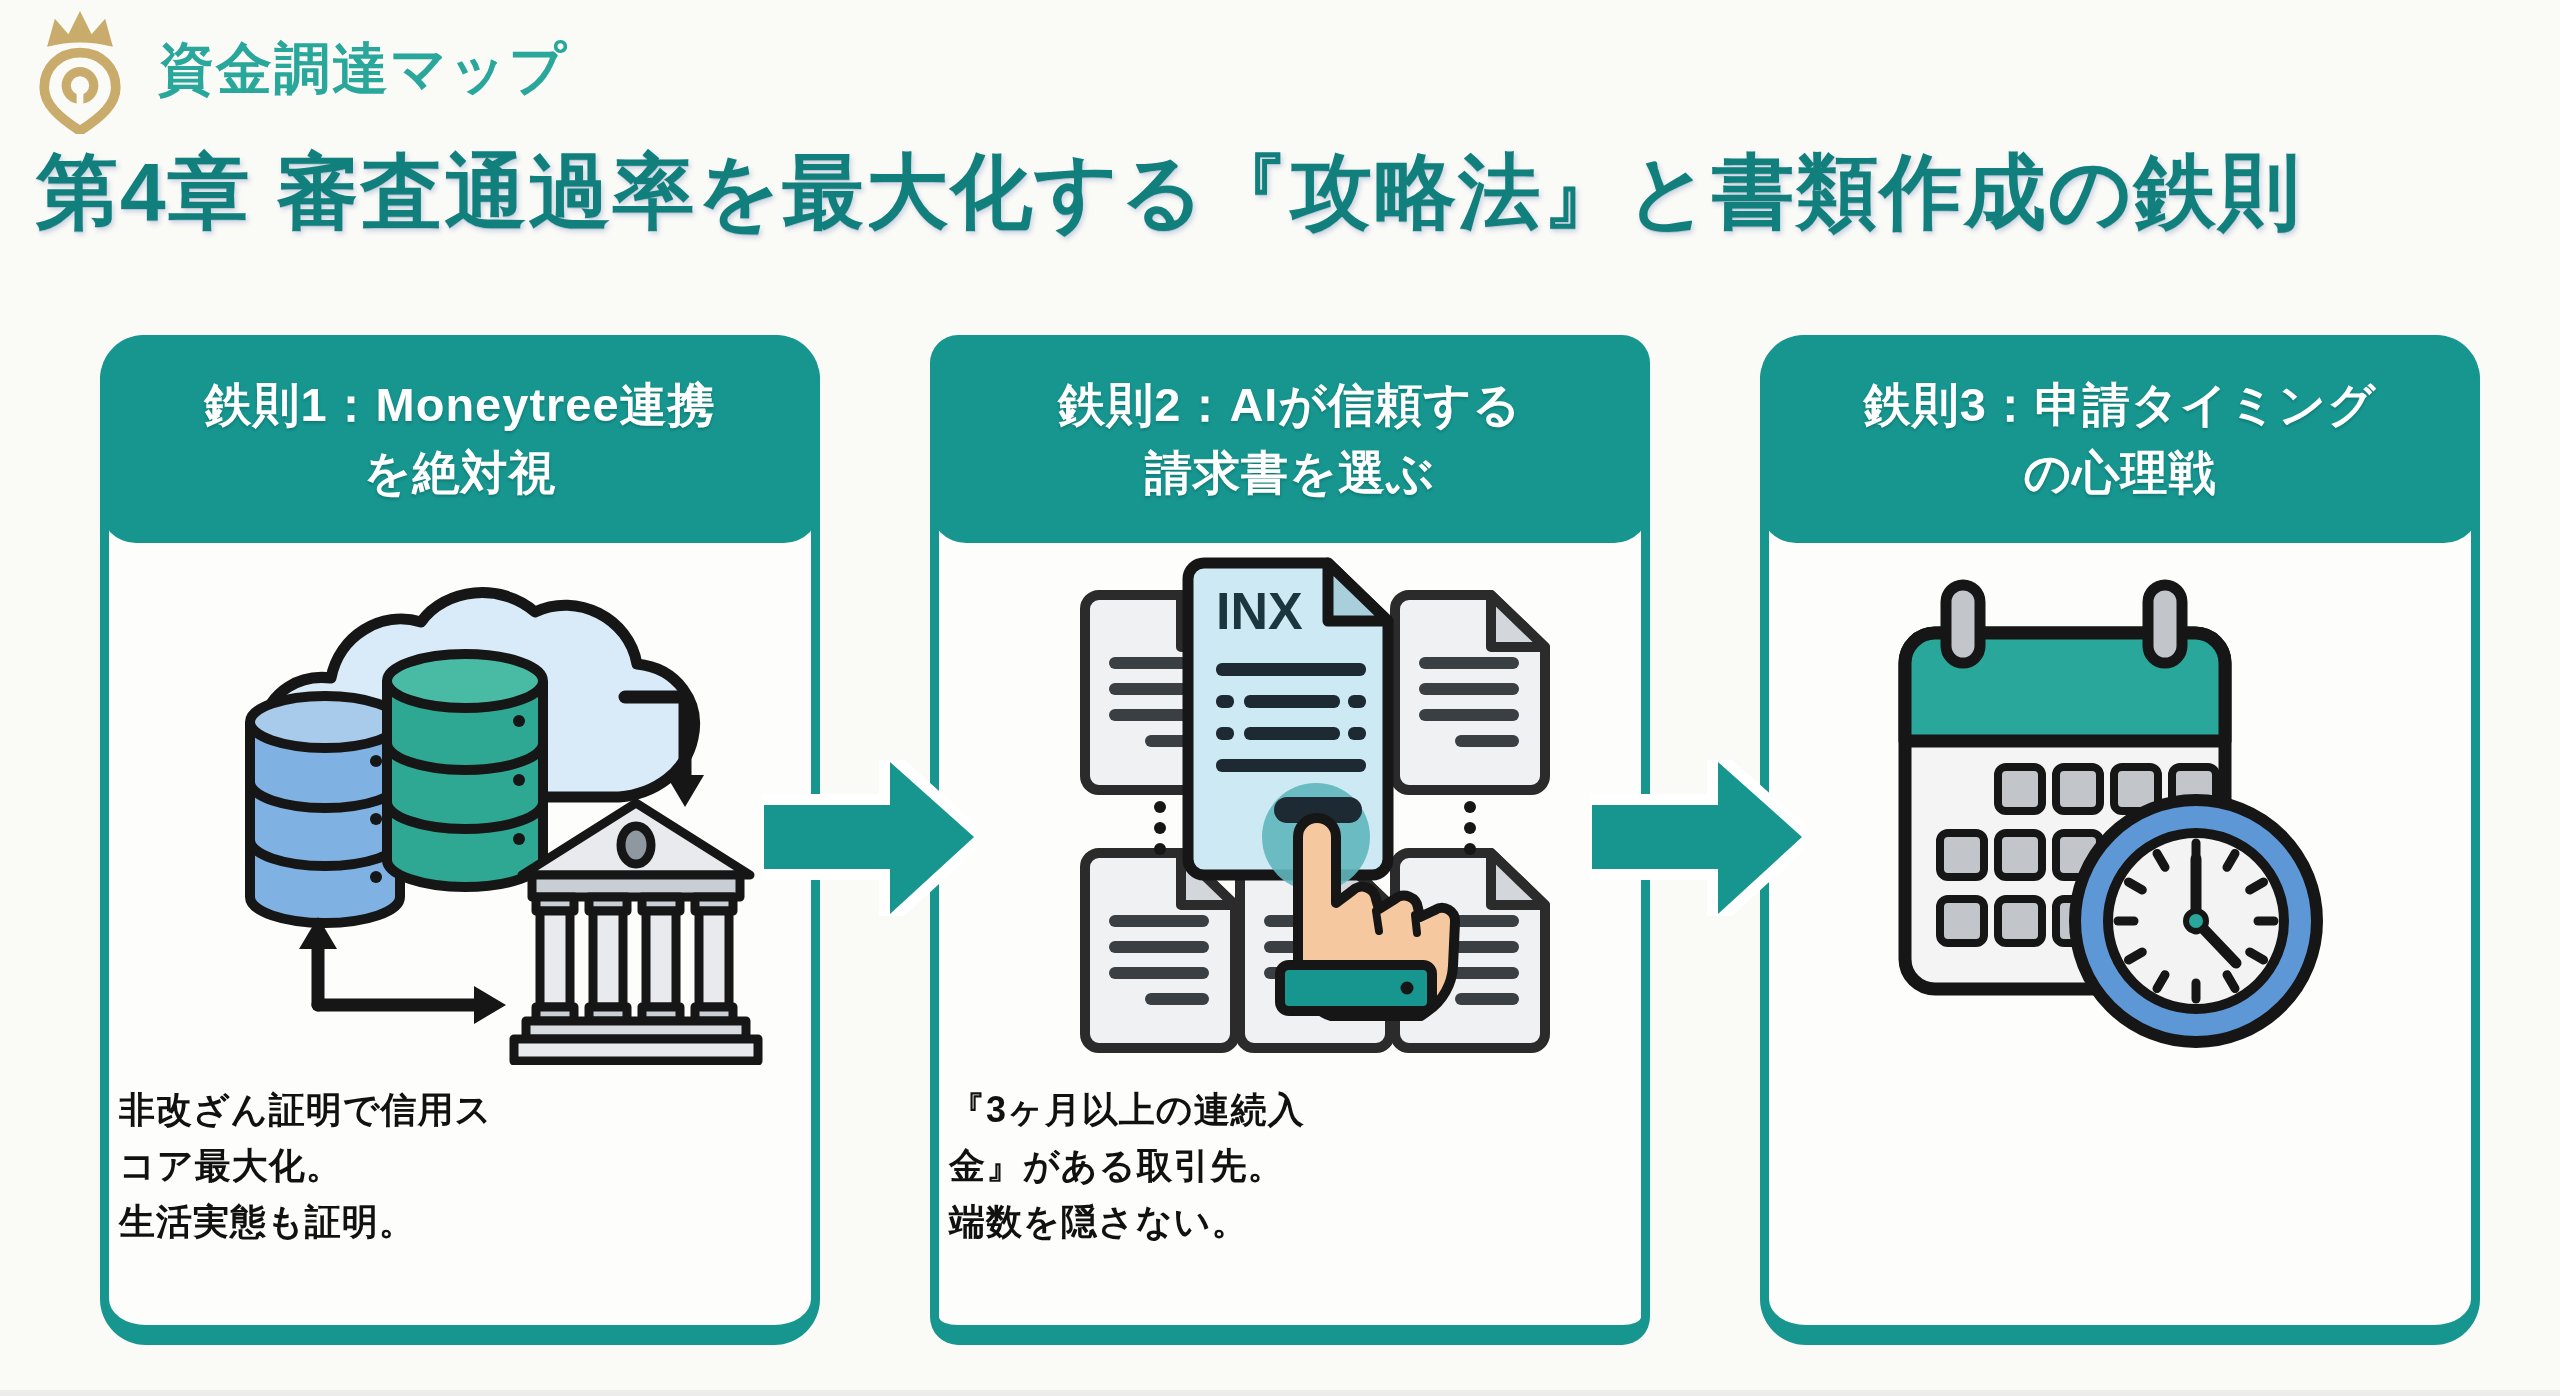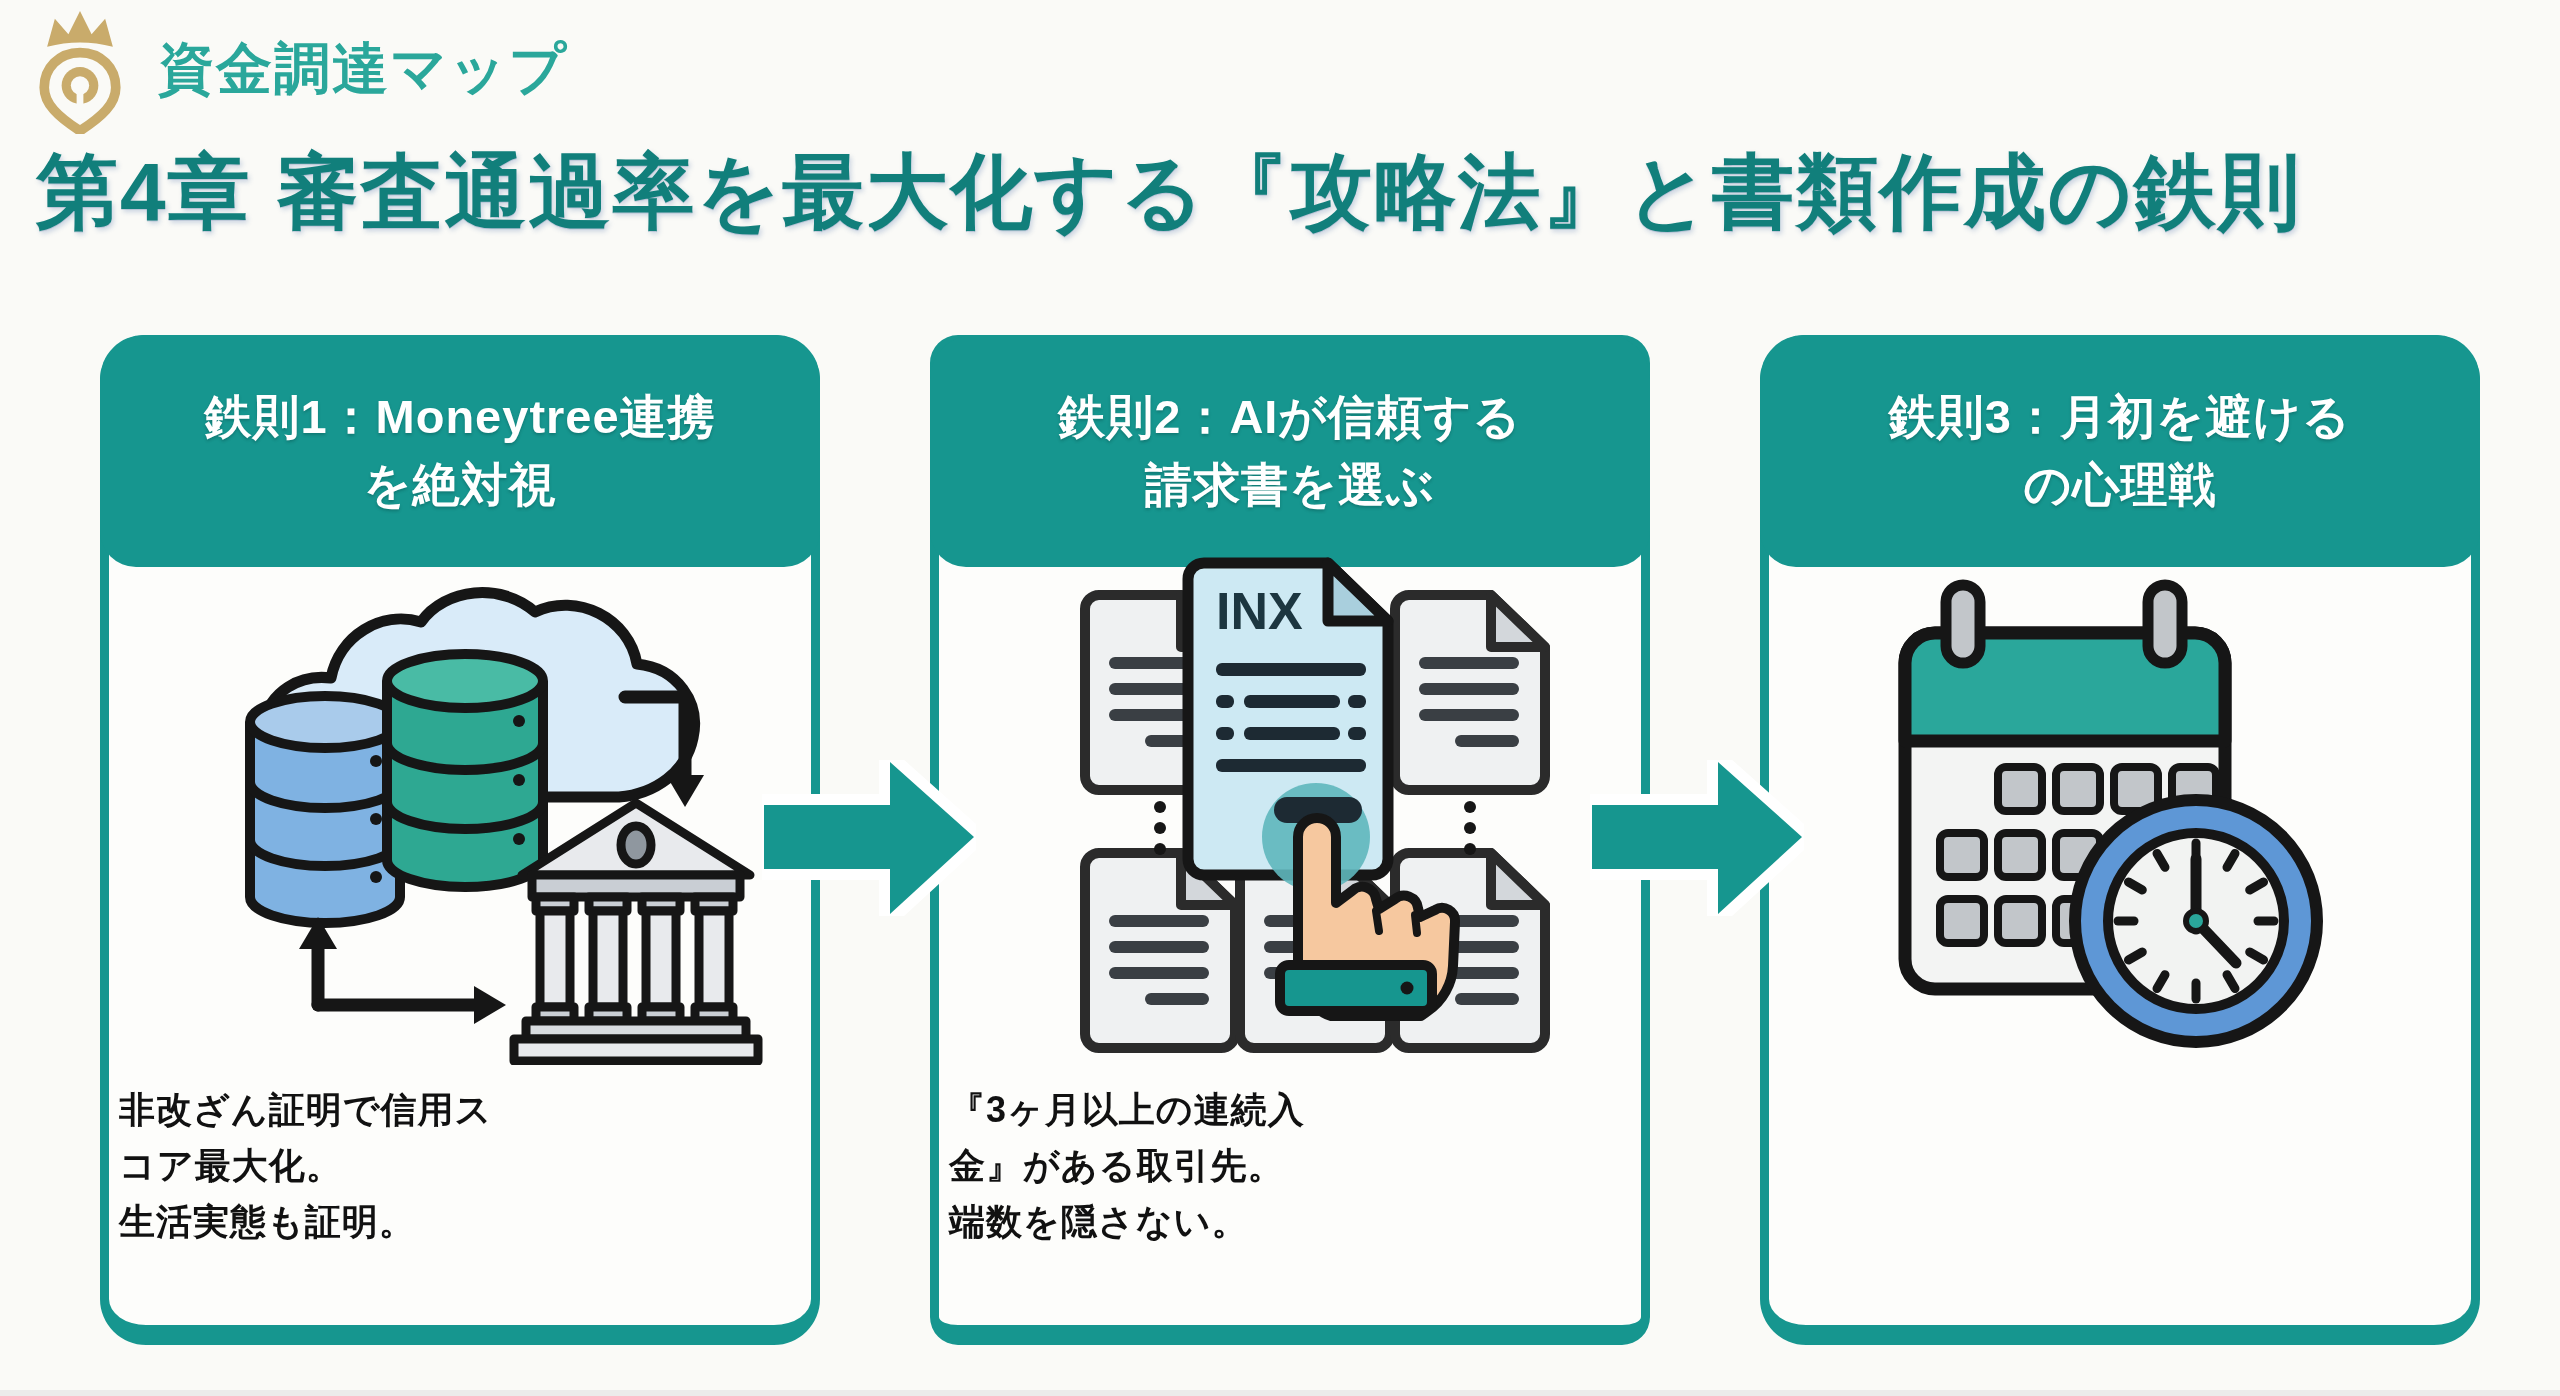--- a/index.html
+++ b/index.html
@@ -23,21 +23,21 @@
     white-space:nowrap;
     padding-left:36px;
   }
   .card{
     position:absolute;top:335px;width:720px;height:1010px;box-sizing:border-box;
     background:var(--card_bg);
     border:9px solid var(--teal);border-bottom-width:20px;border-radius:46px;
   }
   .card1{left:100px;} .card2{left:930px;border-radius:28px;} .card3{left:1760px;}
   .card-header{
-    position:absolute;top:-9px;left:-9px;right:-9px;height:232px;
+    position:absolute;top:-9px;left:-9px;right:-9px;height:208px;
     background:var(--teal);border-radius:44px 44px 36px 36px;
     display:flex;align-items:center;justify-content:center;text-align:center;
     color:#ffffff;font-size:47px;font-weight:700;line-height:1.45;
     white-space:pre-line;letter-spacing:1px;
     text-shadow:0 2px 3px rgba(0,40,40,.25);
   }
   .card-icon{position:absolute;top:201px;left:-9px;width:720px;height:520px;}
   .card-body{
     position:absolute;top:738px;left:10px;right:10px;
     font-size:36px;font-weight:700;line-height:1.55;letter-spacing:1px;
@@ -181,21 +181,21 @@
         <circle cx="477" cy="443" r="6.5" style="fill:#161616"></circle>
       </g>
     </svg>
   </div>
   <div class="card-body">『3ヶ月以上の連続入
 金』がある取引先。
 端数を隠さない。</div>
 </div>
 
 <div class="card card3">
-  <div class="card-header">鉄則3：月初を避ける
+  <div class="card-header">鉄則3：申請タイミング
 の心理戦</div>
   <div class="card-icon">
     <svg width="720" height="520" viewBox="0 0 720 520">
 
       <rect x="145" y="88" width="320" height="356" rx="30" style="fill:#F3F4F3;stroke:#161616;stroke-width:13"></rect>
       <path d="M145,196 V118 a30,30 0 0 1 30,-30 h260 a30,30 0 0 1 30,30 v78 z" style="fill:var(--teal_light);stroke:#161616;stroke-width:13;stroke-linejoin:round"></path>
 
       <rect x="186" y="40" width="34" height="78" rx="17" style="fill:#C2C6CA;stroke:#161616;stroke-width:11"></rect>
       <rect x="388" y="40" width="34" height="78" rx="17" style="fill:#C2C6CA;stroke:#161616;stroke-width:11"></rect>
 

